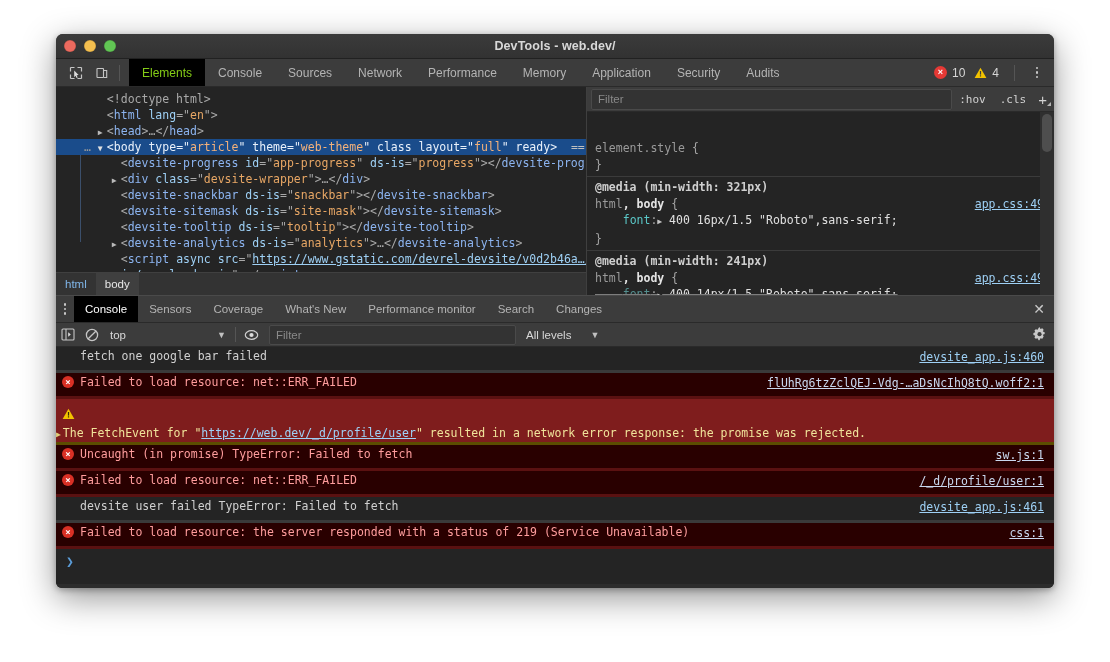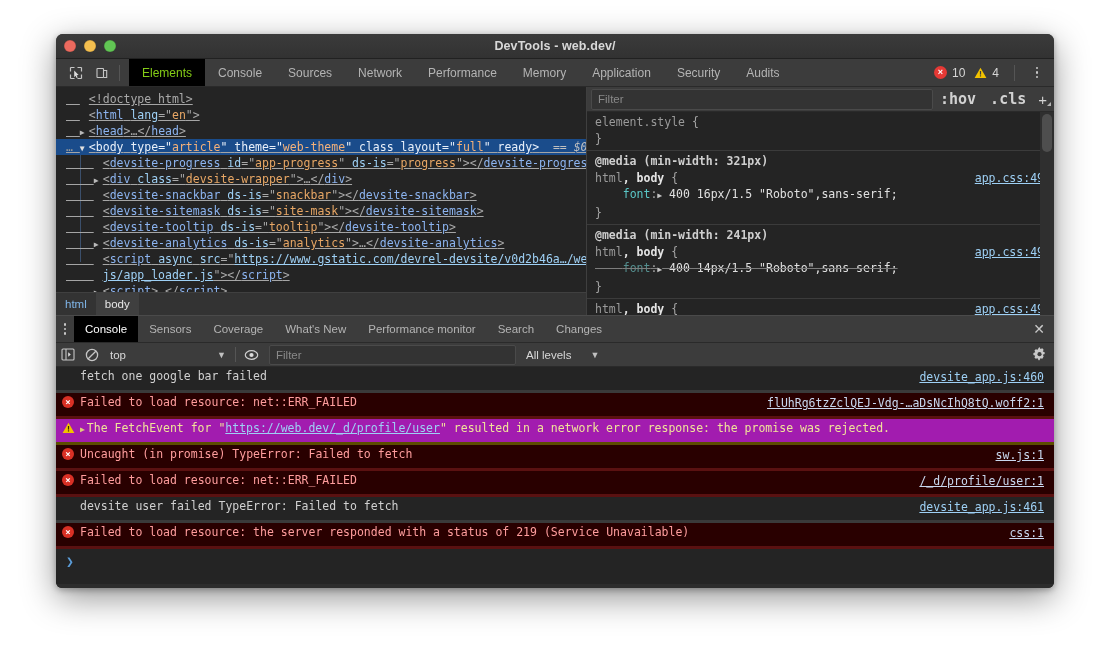--- a/index.html
+++ b/index.html
@@ -76,21 +76,21 @@
   .right-pane { flex: 1 1 auto; display:flex; flex-direction:column; min-height:0; background:#242424; position:relative; }
 
   
   .dom-tree {
     flex: 1 1 auto; min-height: 0; overflow: hidden;
     font-family: "DejaVu Sans Mono", monospace;
     font-size: 11.5px; line-height: 16px;
     color: #a5a5a5; padding-top: 4px;
     position: relative;
   }
-  .dom-row { position:relative; white-space: pre; padding-left: 10px; height:16px;text-decoration:underline; }
+  .dom-row { position:relative; white-space: pre; padding-left: 28px; height:16px; }
   .dom-row.sel { background: #1a4c8b; }
   .dom-row.sel .tag, .dom-row.sel .attr-n, .dom-row.sel .punc { color: #e8f0fa; }
   .dom-row.sel .attr-v { color: #f5b27a; }
   .tag { color: #8cb4f0; }
   .attr-n { color: #9ed0f5; }
   .attr-v { color: #e8a765; }
   .punc { color: #a9a9a9; }
   .txt { color: #a9a9a9; }
   .link { color: #9ed0f5; text-decoration: underline; }
   .arrow { display:inline-block; width: 9px; color:#b9b9b9; font-size: 8px; }
@@ -121,30 +121,30 @@
     flex: 0 0 24px; height:24px; background:#3c3c3c;
     border-bottom:1px solid #2a2a2a; display:flex; align-items:center;
   }
   .filter-input {
     flex: 1 1 auto; margin: 2px 0 2px 4px; height: 19px;
     background: #333333; border: 1px solid #4a4a4a; border-radius:2px;
     color: #cfcfcf; font-size: 11.5px; padding: 0 6px; outline: none;
     font-family: "Liberation Sans", sans-serif;
   }
   .filter-input::placeholder { color: #8a8a8a; }
-  .fb-btn { font-family:"DejaVu Sans Mono", monospace; font-size:15px; color:#d2d2d2; padding: 0 7px; font-weight: bold; }
+  .fb-btn { font-family:"DejaVu Sans Mono", monospace; font-size:11px; color:#d2d2d2; padding: 0 7px; }
   .fb-plus { color:#d2d2d2; font-size:15px; padding: 0 7px 0 5px; position:relative; }
   .fb-plus:after { content:""; position:absolute; right:3px; bottom:2px; width:0;height:0;
     border-left:4px solid transparent; border-bottom:4px solid #b5b5b5; }
 
   .styles-body {
     flex: 1 1 auto; min-height: 0; overflow: hidden;
     font-family: "DejaVu Sans Mono", monospace;
     font-size: 11.5px; line-height: 16.5px;
-    background: #242424; position: relative;
+    background: #242424; position: relative; margin-top: 26px;
   }
   .rule { border-bottom: 1px solid #3b3b3b; padding: 2px 0 3px 0; position: relative; }
   .rule.elstyle { color:#9a9a9a; }
   .rline { white-space: pre; padding: 0 8px 0 8px; position:relative; }
   .media { color: #cfcfcf; font-weight: bold; }
   .sel-html { color: #9a9a9a; }
   .sel-body { color: #e4e4e4; font-weight: bold; }
   .brace { color: #a5a5a5; }
   .prop { color: #5bc8c8; }
   .val { color: #e0e0e0; }
@@ -192,21 +192,21 @@
   .levels .caret { font-size:9px; color:#c0c0c0; }
   .ct-spacer { flex:1 1 auto; }
   .gear-wrap { width:30px; display:flex; align-items:center; justify-content:center; }
 
   .console-body {
     flex: 1 1 auto; min-height:0; overflow:hidden; background:#242424;
     font-family:"DejaVu Sans Mono", monospace; font-size:11.5px;
   }
   .cmsg { position:relative; min-height:19px; padding: 2px 8px 2px 0; border-bottom:3px solid #a21caf; display:flex; align-items:flex-start; }
   .cmsg.err { background:#290000; border-bottom-color:#5a1111; }
-  .cmsg.warn { background:#a21caf; border-bottom-color:#5c4d00; }
+  .cmsg.warn { background:#7f1d1d; border-bottom-color:#5c4d00;flex-direction:column; }
   .cmsg.info { background:#242424; border-bottom-color:#3a3a3a; }
   .cm-ico { width: 24px; flex:0 0 24px; display:flex; align-items:center; justify-content:center; padding-top:1px; }
   .ico-err { width:12px;height:12px;border-radius:50%;background:#d93025;color:#fff;font-size:9px;line-height:12px;text-align:center;font-weight:700; }
   .cm-text { flex:1 1 auto; padding-right: 130px; white-space: pre-wrap; }
   .cmsg.err .cm-text { color:#ff9d9d; }
   .cmsg.warn .cm-text { color:#f0e39a; }
   .cmsg.info .cm-text { color:#d0d0d0; }
   .cm-src { position:absolute; right:10px; top:3px; color:#9ed0f5; text-decoration:underline; font-size:11.5px; }
   .cmsg.err .cm-src { color:#c9d8ef;margin-left:40px; }
   .inline-link { color:#9ed0f5; text-decoration:underline; }

